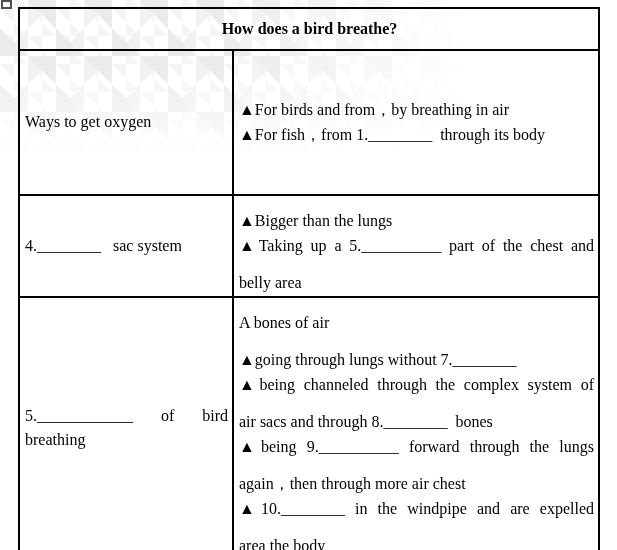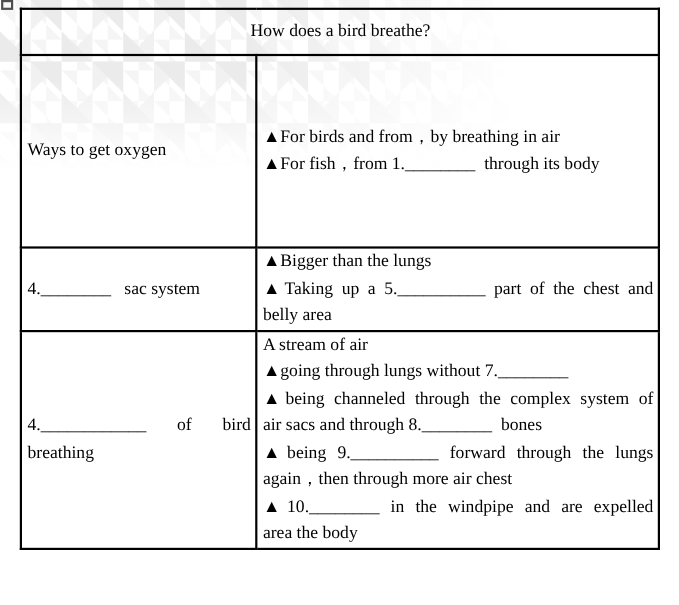--- a/index.html
+++ b/index.html
@@ -65,26 +65,28 @@
     vertical-align: middle;
     padding: 0 4px 0 5px;
     font-size: 16px;
     line-height: 24.5px;
     background: transparent;
     overflow: hidden;
   }
   .title-cell {
     text-align: center;
     height: 40px;
+    font-weight: bold;
   }
   .line {
     white-space: nowrap;
   }
   .wrapcell .line {
     white-space: normal;
+    margin-top: 13px;
   }
   
   .jl {
     white-space: normal;
     text-align: justify;
     text-align-last: justify;
   }
 </style>
 </head>
 <body>
@@ -96,21 +98,21 @@
   <colgroup>
     <col style="width:214px">
     <col>
   </colgroup>
 
   <tbody>
       <tr>
     <td colspan="2" class="title-cell">How does a bird breathe?</td>
   </tr>
 
-  <tr style="height:175px">
+  <tr style="height:145px">
     <td>
       <div class="line">Ways to get oxygen</div>
     </td>
     <td>
       <div class="line">▲For birds and from，by breathing in air</div>
       <div class="line">▲For fish，from 1.________ &nbsp;through its body</div>
     </td>
   </tr>
 
 
@@ -121,25 +123,25 @@
     </td>
     <td class="wrapcell">
       <div class="line">▲Bigger than the lungs</div>
       <div class="jl">▲Taking up a 5.__________ part of the chest and</div>
       <div class="line">belly area</div>
     </td>
   </tr>
 
   <tr style="height:194px">
     <td>
-      <div class="jl">4.____________ of bird</div>
+      <div class="jl">5.____________ of bird</div>
       <div class="line">breathing</div>
     </td>
     <td class="wrapcell">
-      <div class="line">A stream of air</div>
+      <div class="line">A bones of air</div>
       <div class="line">▲going through lungs without 7.________</div>
       <div class="jl">▲being channeled through the complex system of</div>
       <div class="line">air sacs and through 8.________&nbsp; bones</div>
       <div class="jl">▲being 9.__________ forward through the lungs</div>
       <div class="line">again，then through more air chest</div>
       <div class="jl">▲10.________ in the windpipe and are expelled</div>
       <div class="line">area the body</div>
     </td>
   </tr>
 </tbody>

